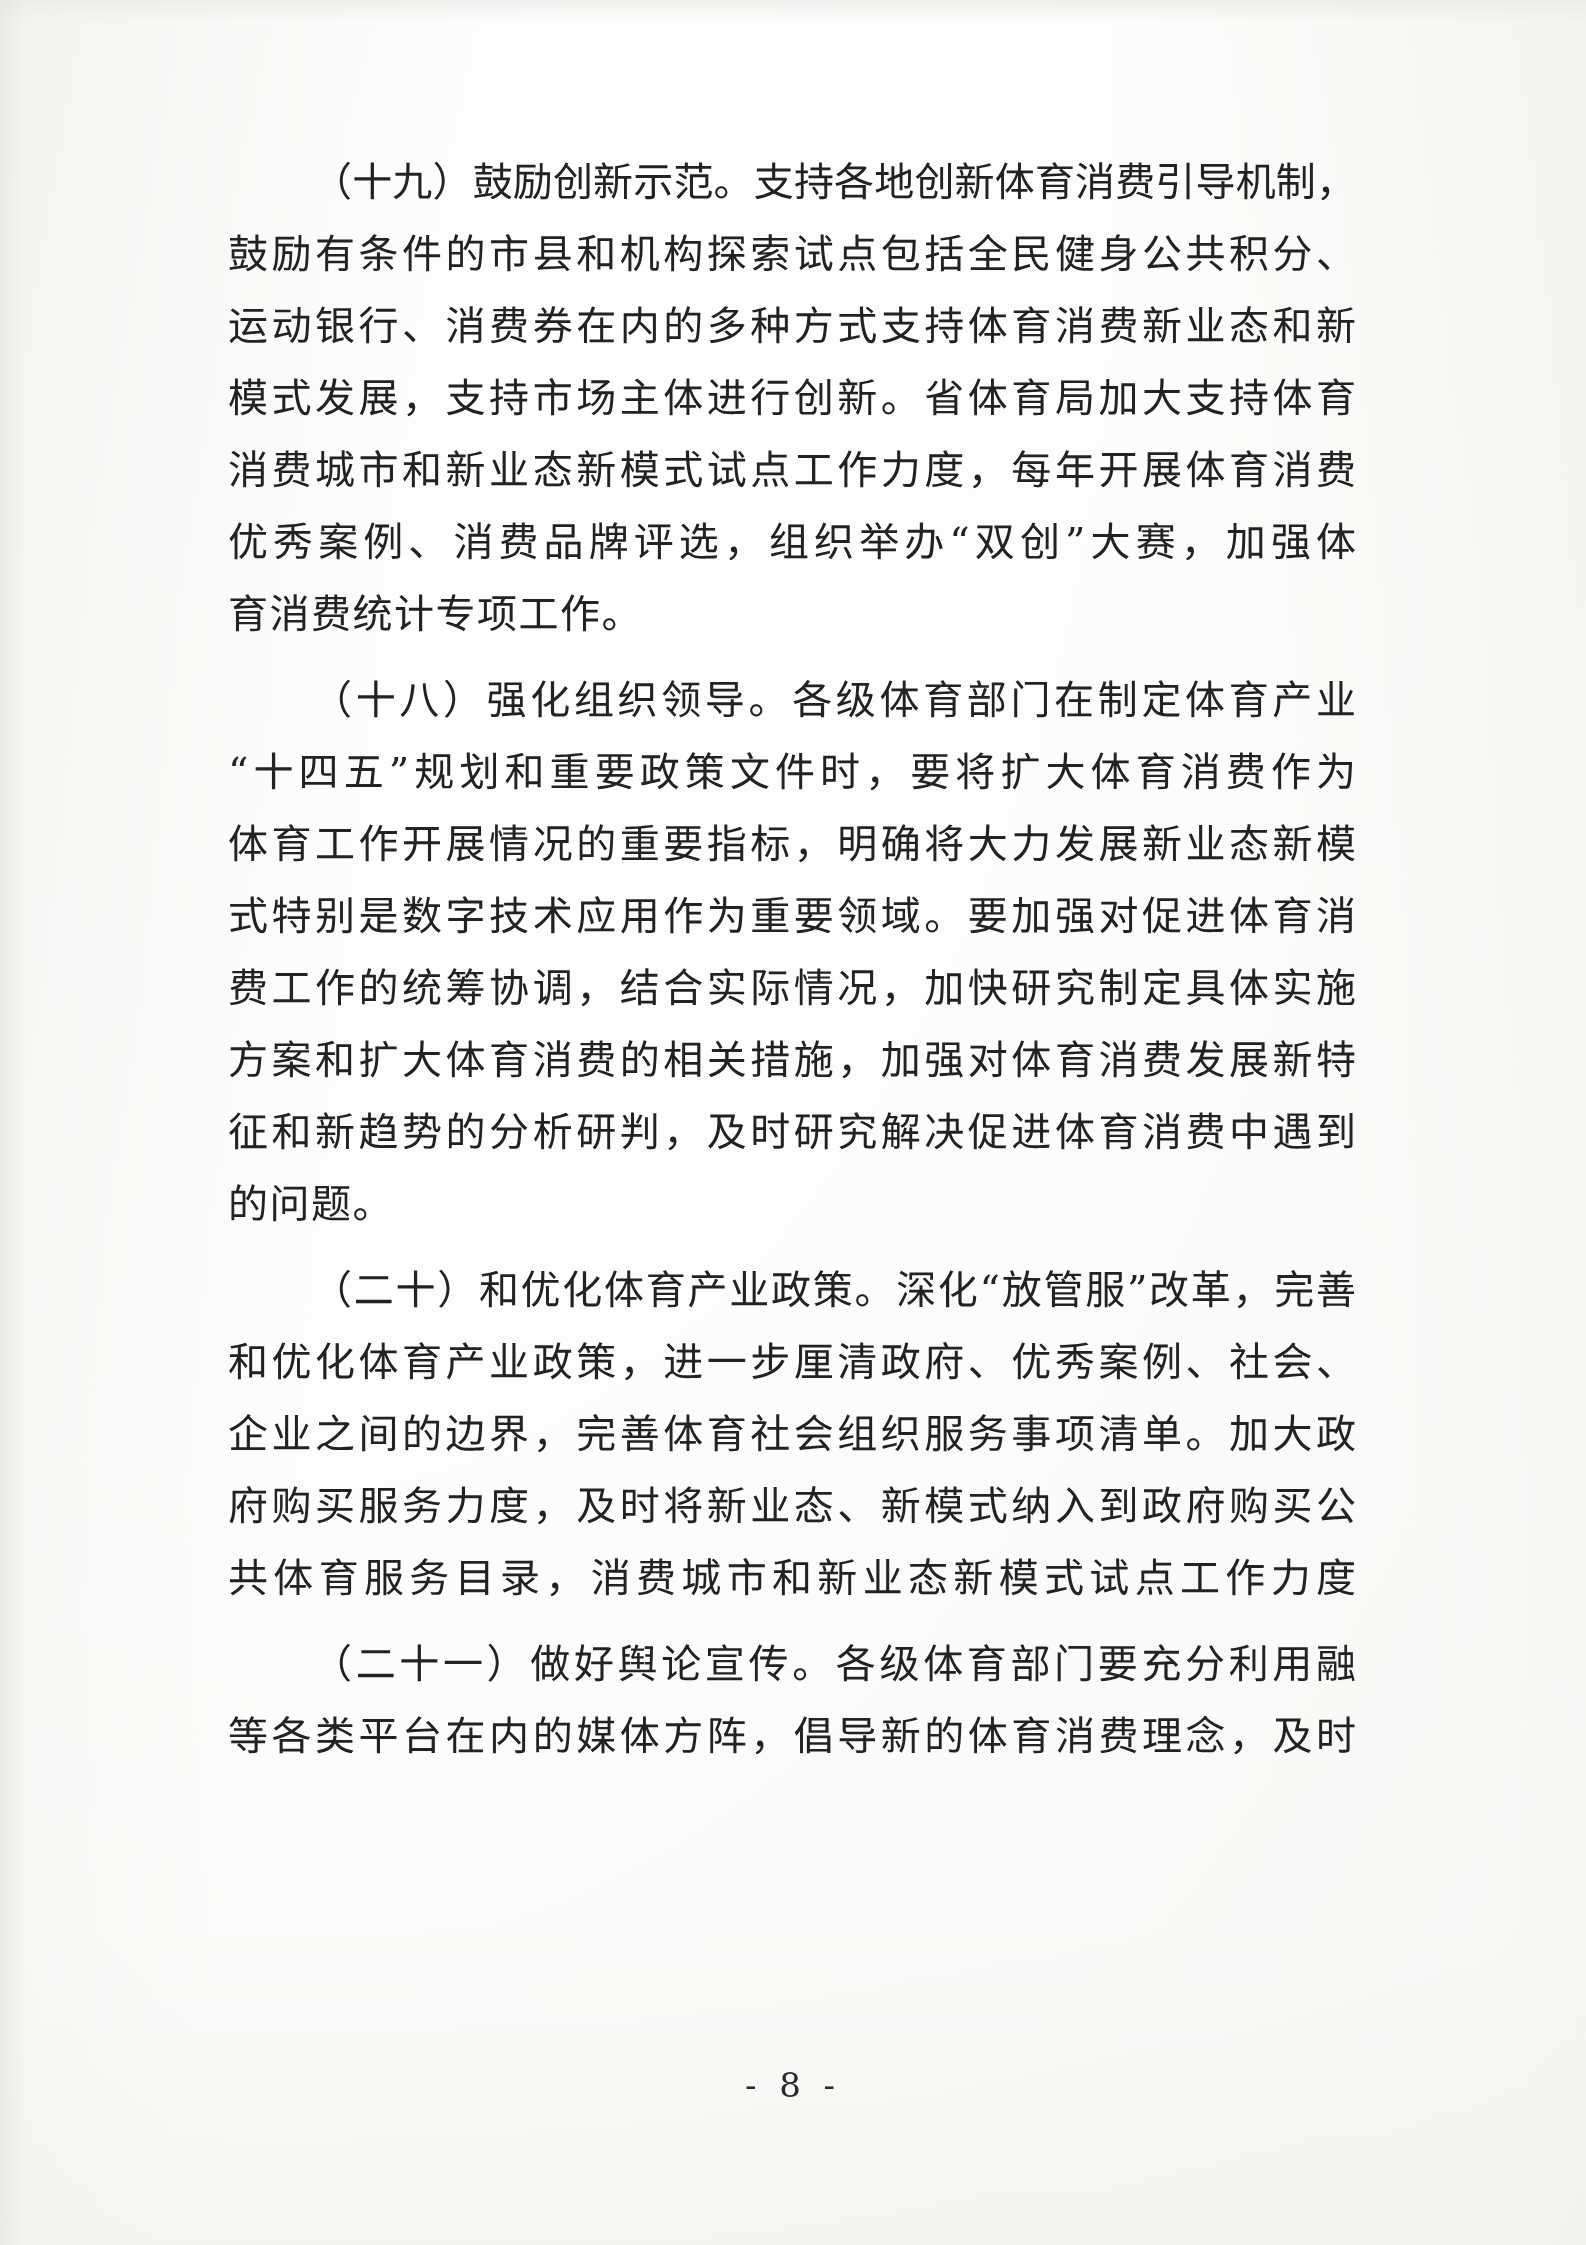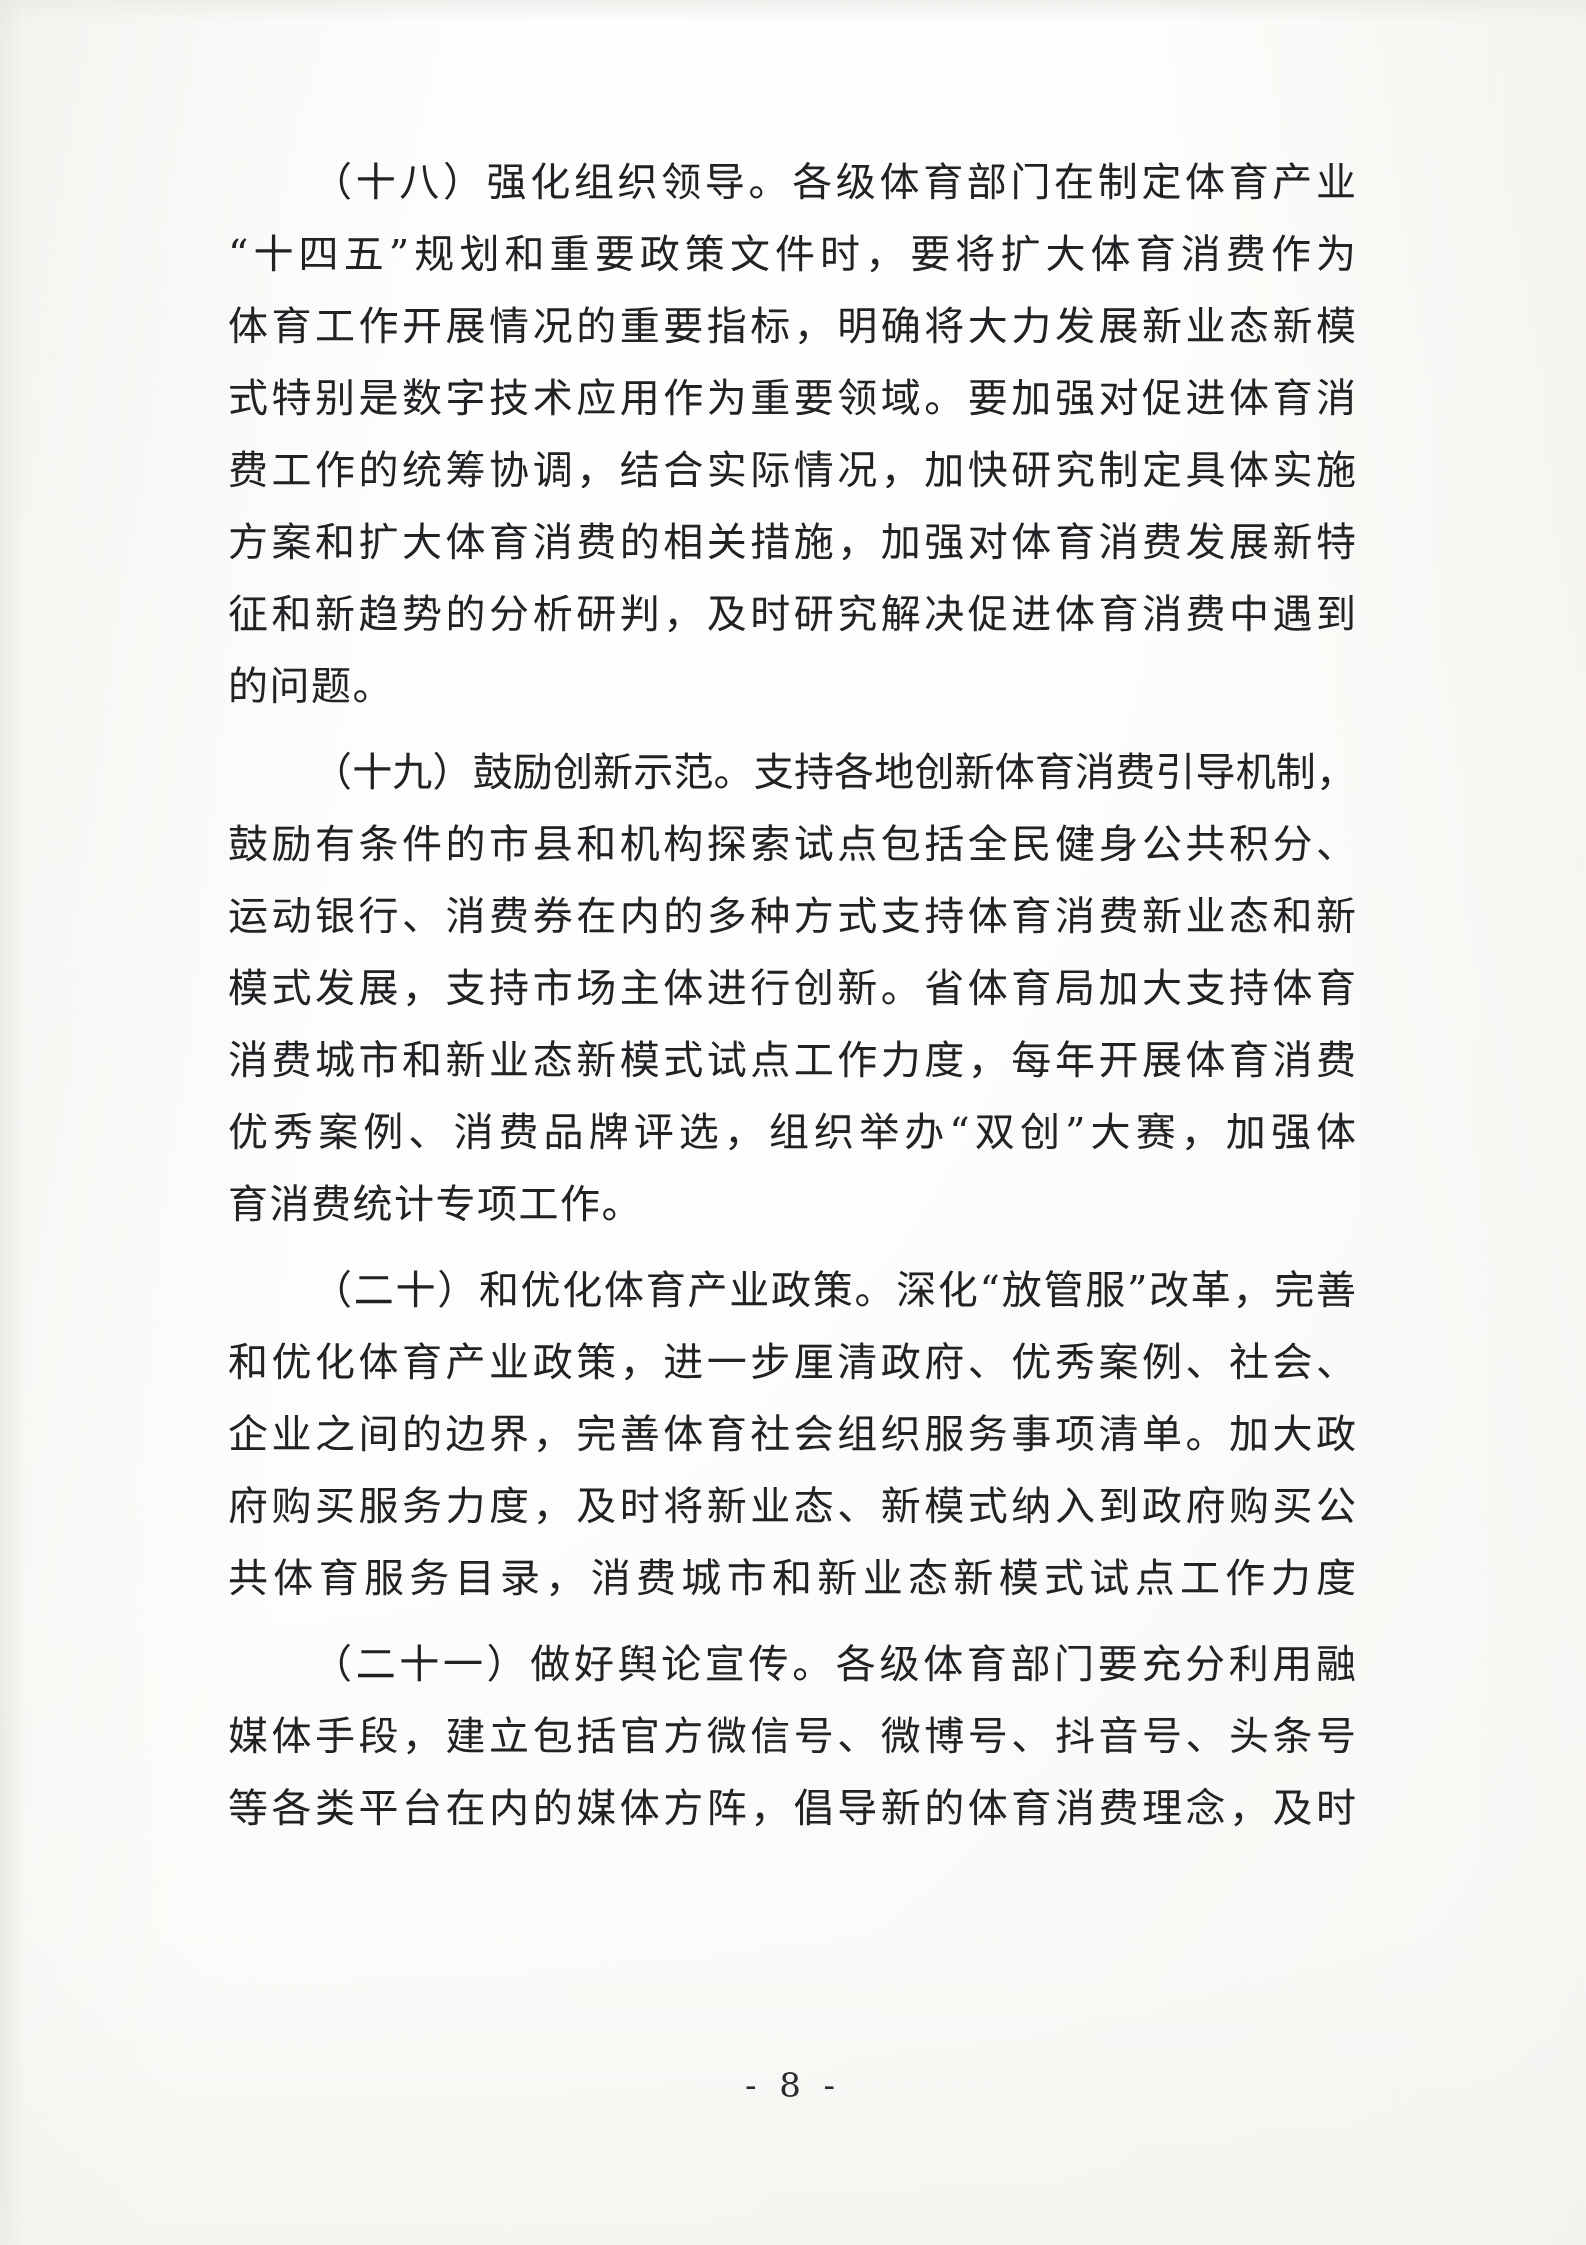--- a/index.html
+++ b/index.html
@@ -102,20 +102,42 @@
 
 <div class="page">
   <div class="scan-edge-top"></div>
   <div class="scan-edge-left"></div>
   <div class="scan-tint"></div>
 
   <div class="body-area">
 
     <div class="para">
       <div class="tline indent">
+          <span>（十九）鼓励创新示范。支持各地创新体育消费引导机制，</span>
+        </div>
+      <div class="tline">
+          <span>鼓励有条件的市县和机构探索试点包括全民健身公共积分、</span>
+        </div>
+      <div class="tline">
+          <span>运动银行、消费券在内的多种方式支持体育消费新业态和新</span>
+        </div>
+      <div class="tline">
+          <span>模式发展，支持市场主体进行创新。省体育局加大支持体育</span>
+        </div>
+      <div class="tline">
+          <span>消费城市和新业态新模式试点工作力度，每年开展体育消费</span>
+        </div>
+      <div class="tline">
+          <span>优秀案例、消费品牌评选，组织举办“双创”大赛，加强体</span>
+        </div>
+      <div class="tline last"><span>育消费统计专项工作。</span></div>
+    </div>
+
+    <div class="para">
+      <div class="tline indent">
           <span>（十八）强化组织领导。各级体育部门在制定体育产业</span>
         </div>
       <div class="tline">
           <span>“十四五”规划和重要政策文件时，要将扩大体育消费作为</span>
         </div>
       <div class="tline">
           <span>体育工作开展情况的重要指标，明确将大力发展新业态新模</span>
         </div>
       <div class="tline">
           <span>式特别是数字技术应用作为重要领域。要加强对促进体育消</span>
@@ -127,42 +149,20 @@
           <span>方案和扩大体育消费的相关措施，加强对体育消费发展新特</span>
         </div>
       <div class="tline">
           <span>征和新趋势的分析研判，及时研究解决促进体育消费中遇到</span>
         </div>
       <div class="tline last"><span>的问题。</span></div>
     </div>
 
     <div class="para">
       <div class="tline indent">
-          <span>（十九）鼓励创新示范。支持各地创新体育消费引导机制，</span>
-        </div>
-      <div class="tline">
-          <span>鼓励有条件的市县和机构探索试点包括全民健身公共积分、</span>
-        </div>
-      <div class="tline">
-          <span>运动银行、消费券在内的多种方式支持体育消费新业态和新</span>
-        </div>
-      <div class="tline">
-          <span>模式发展，支持市场主体进行创新。省体育局加大支持体育</span>
-        </div>
-      <div class="tline">
-          <span>消费城市和新业态新模式试点工作力度，每年开展体育消费</span>
-        </div>
-      <div class="tline">
-          <span>优秀案例、消费品牌评选，组织举办“双创”大赛，加强体</span>
-        </div>
-      <div class="tline last"><span>育消费统计专项工作。</span></div>
-    </div>
-
-    <div class="para">
-      <div class="tline indent">
           <span>（二十）和优化体育产业政策。深化“放管服”改革，完善</span>
         </div>
       <div class="tline">
           <span>和优化体育产业政策，进一步厘清政府、优秀案例、社会、</span>
         </div>
       <div class="tline">
           <span>企业之间的边界，完善体育社会组织服务事项清单。加大政</span>
         </div>
       <div class="tline">
           <span>府购买服务力度，及时将新业态、新模式纳入到政府购买公</span>
@@ -170,23 +170,20 @@
       <div class="tline">
           <span>共体育服务目录，消费城市和新业态新模式试点工作力度</span>
         </div>
     </div>
 
     <div class="para">
       <div class="tline indent">
           <span>（二十一）做好舆论宣传。各级体育部门要充分利用融</span>
         </div>
       <div class="tline">
-          <span>媒体手段，建立包括官方微信号、微博号、抖音号、头条号</span>
-        </div>
-      <div class="tline">
           <span>等各类平台在内的媒体方阵，倡导新的体育消费理念，及时</span>
         </div>
     </div>
 
   </div>
 
   <div class="footer">- 8 -</div>
 </div>
 
 </body></html>

